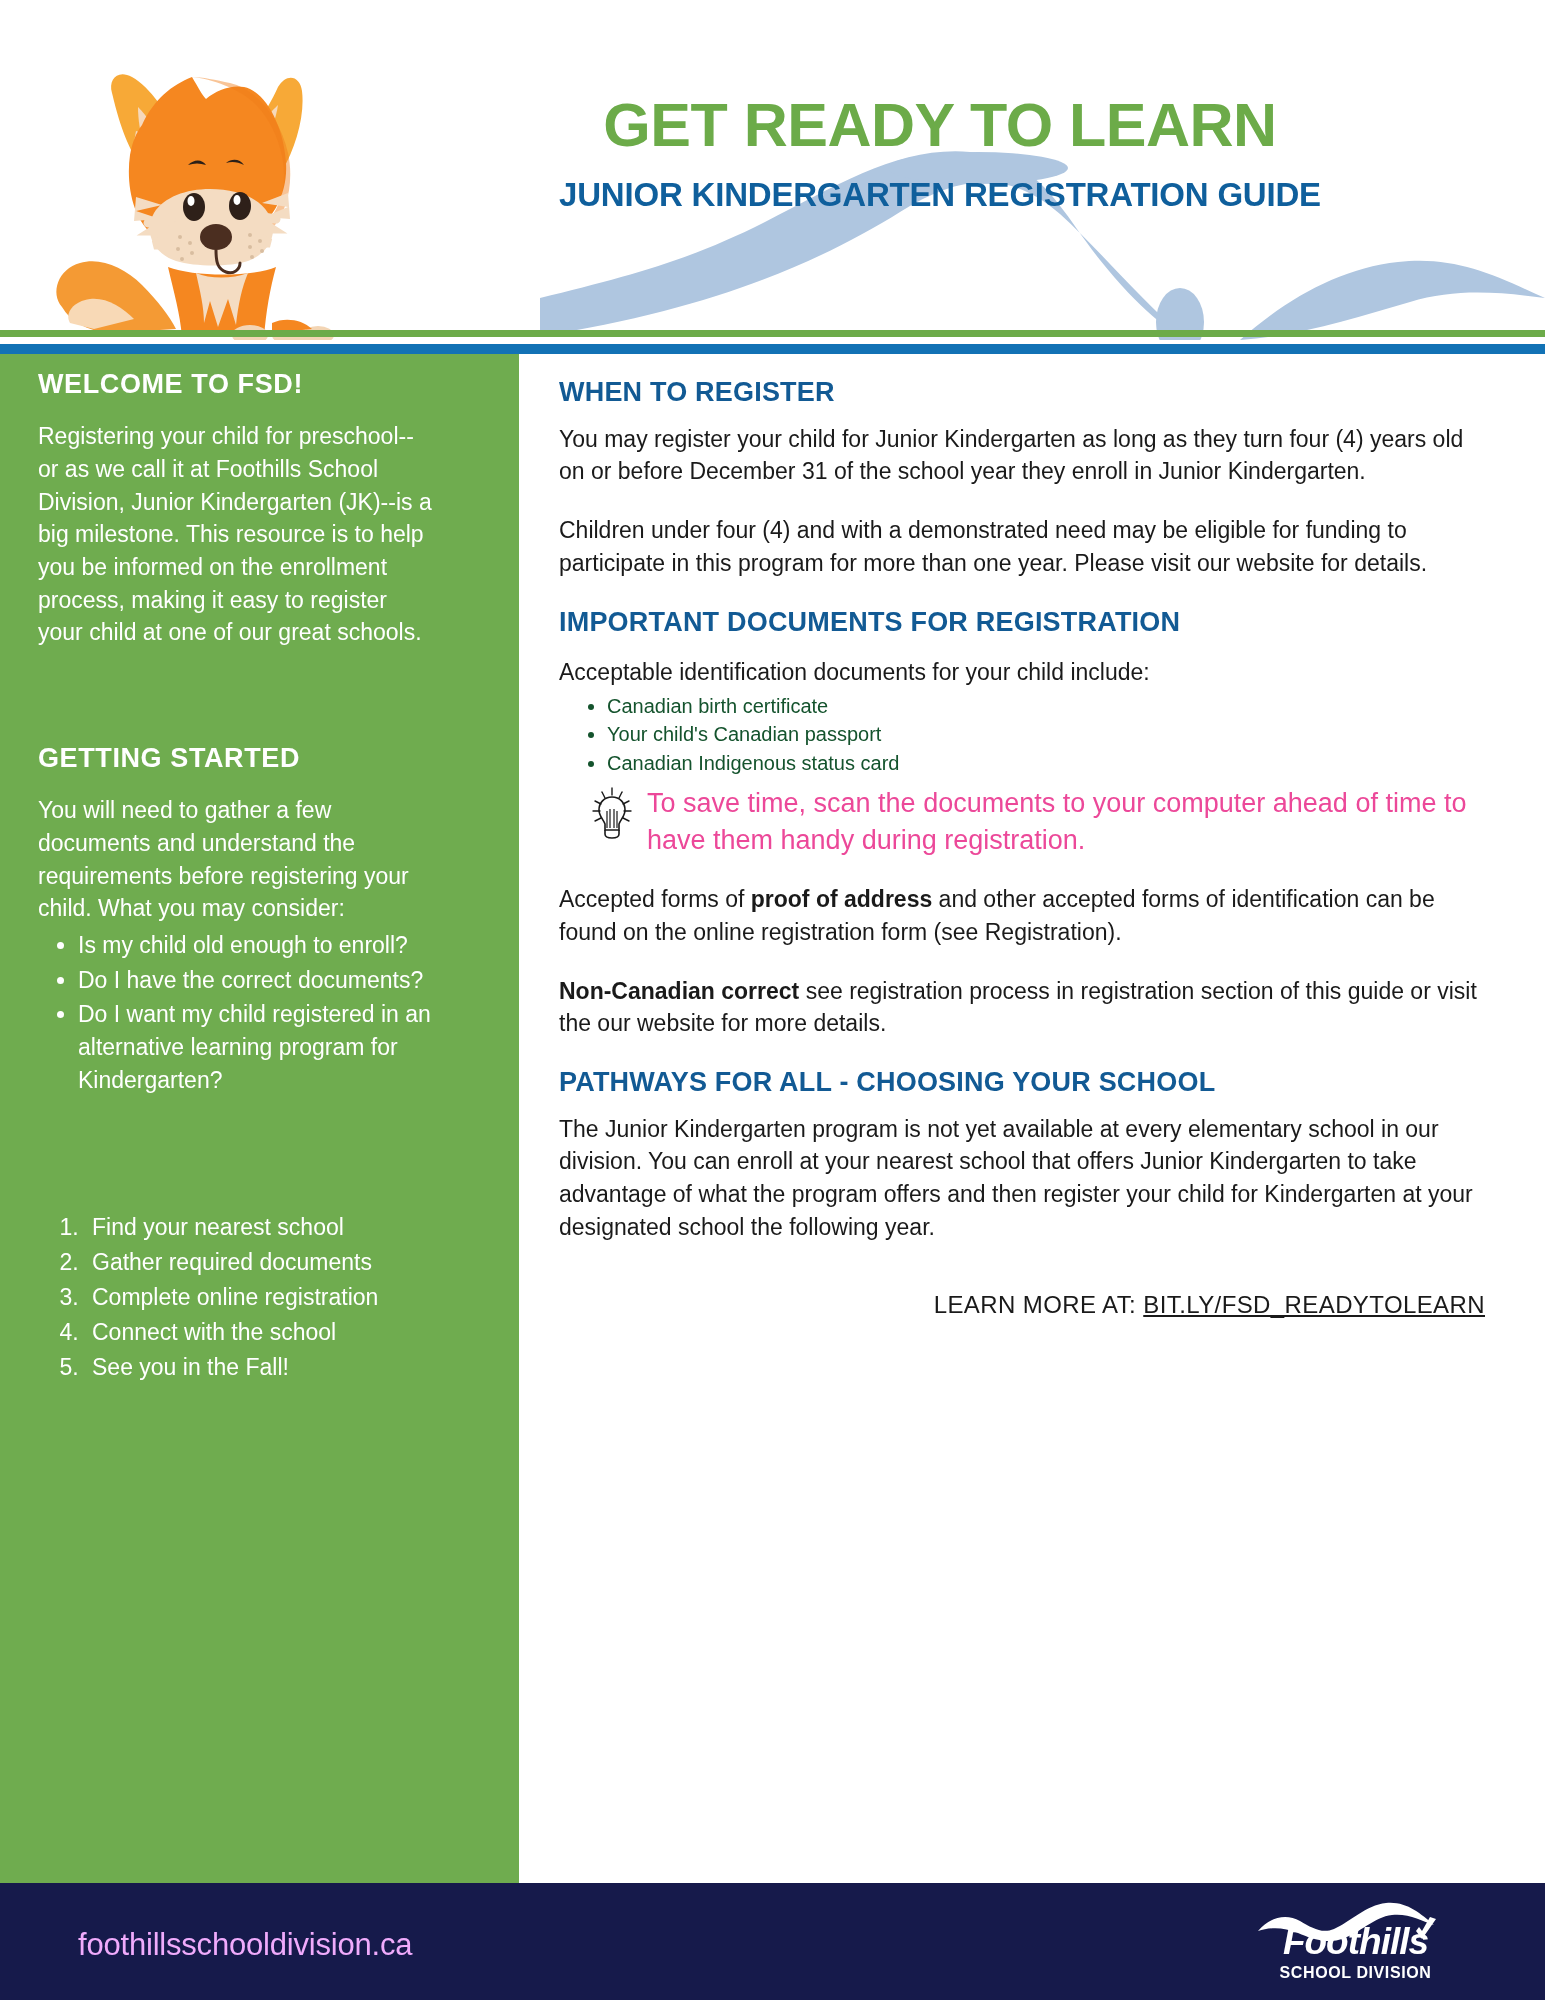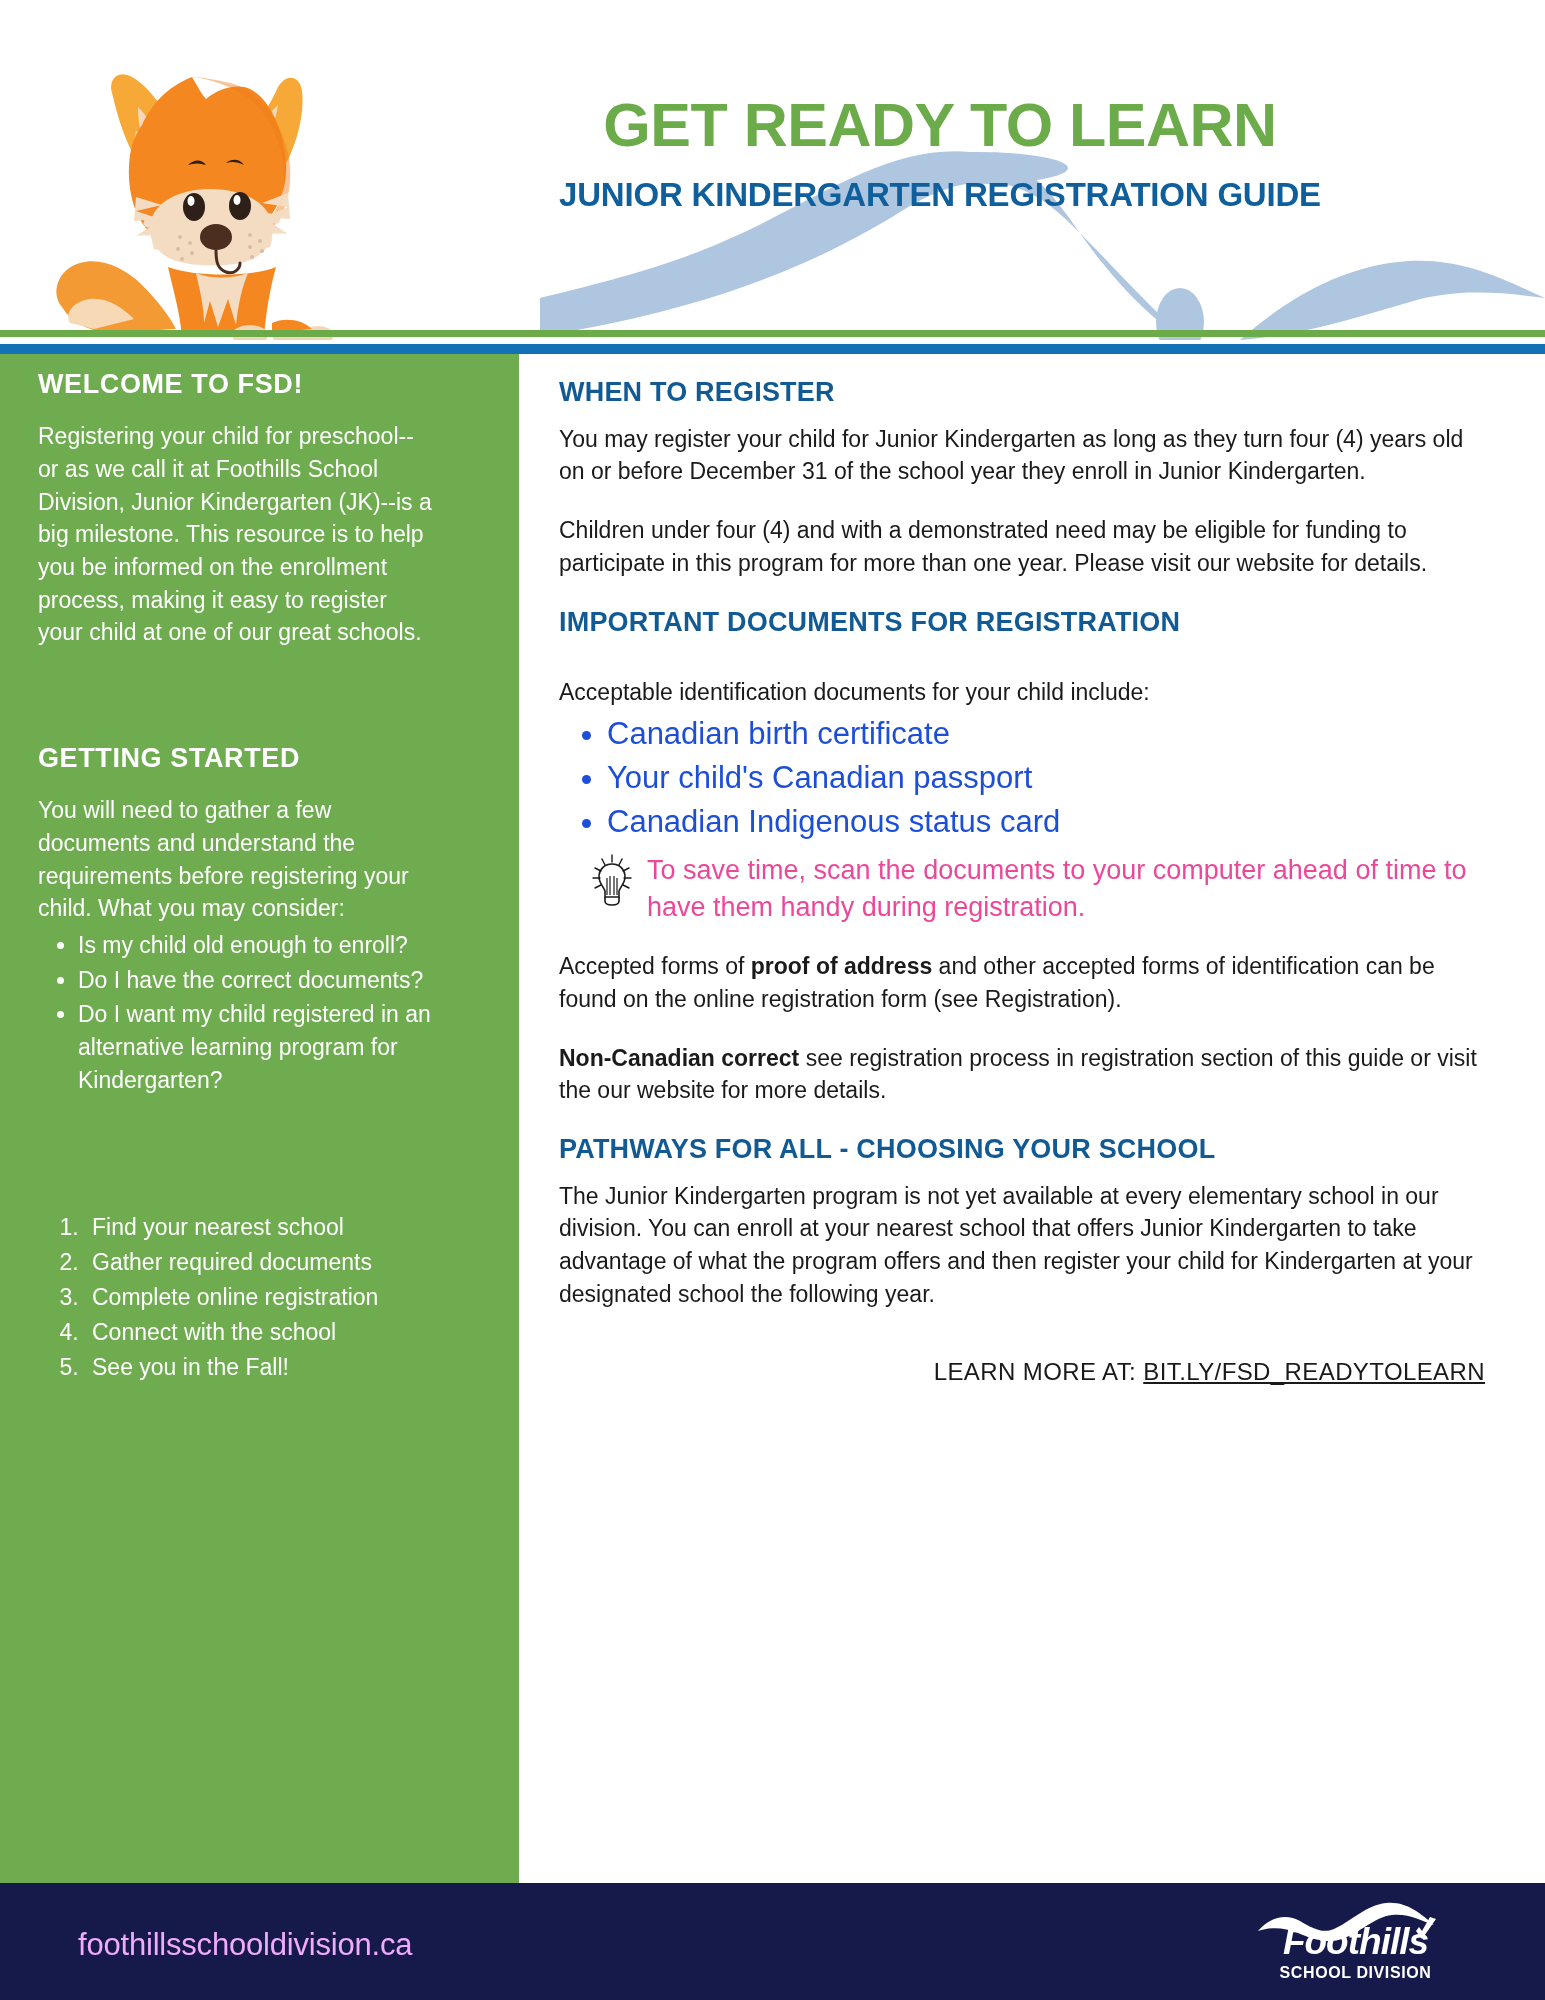--- a/index.html
+++ b/index.html
@@ -77,21 +77,21 @@
     padding:0 60px 0 40px;
   }
   .m-h {
     font-size:27px; font-weight:bold; color:#125a94;
     letter-spacing:0.2px; line-height:1.25;
   }
   .m-p {
     font-size:23px; line-height:1.42; color:#1a1a1a; margin-top:13px;
   }
   .m-ul { margin-top:3px; padding-left:48px; }
-  .m-ul li { font-size:31px; line-height:1.42; color:#1d4ed8; }
+  .m-ul li { font-size:20px; line-height:1.42; color:#14532d; }
   .tip-row {
     display:flex; align-items:flex-start; gap:14px;
     margin-top:8px; margin-left:32px;
   }
   .tip-icon { flex:0 0 auto; width:42px; height:52px; margin-top:2px; }
   .tip-text {
     font-size:27px; line-height:1.38; color:#ec4899;
   }
   .learn-more {
     margin-top:48px; text-align:right;
@@ -245,21 +245,21 @@
   <div>
     <div class="m-h">WHEN TO REGISTER</div>
     <div class="m-p">You may register your child for Junior Kindergarten as long as they turn four (4) years old on or before December 31 of the school year they enroll in Junior Kindergarten.</div>
     <div class="m-p" style="margin-top:26px">Children under four (4) and with a demonstrated need may be eligible for funding to participate in this program for more than one year. Please visit our website for details.</div>
   </div>
 
   <div style="height:27px"></div>
 
   <div>
     <div class="m-h">IMPORTANT DOCUMENTS FOR REGISTRATION</div>
-    <div class="m-p" style="margin-top:36px">Acceptable identification documents for your child include:</div>
+    <div class="m-p" style="margin-top:16px">Acceptable identification documents for your child include:</div>
     <ul class="m-ul">
       <li>Canadian birth certificate</li>
       <li>Your child's Canadian passport</li>
       <li>Canadian Indigenous status card</li>
     </ul>
 
     <div class="tip-row">
       <span class="tip-icon">
         <svg width="42" height="52" viewBox="0 0 42 52" xmlns="http://www.w3.org/2000/svg">
           <g stroke="#1a1a1a" stroke-width="1.4" stroke-linecap="round" fill="none">

